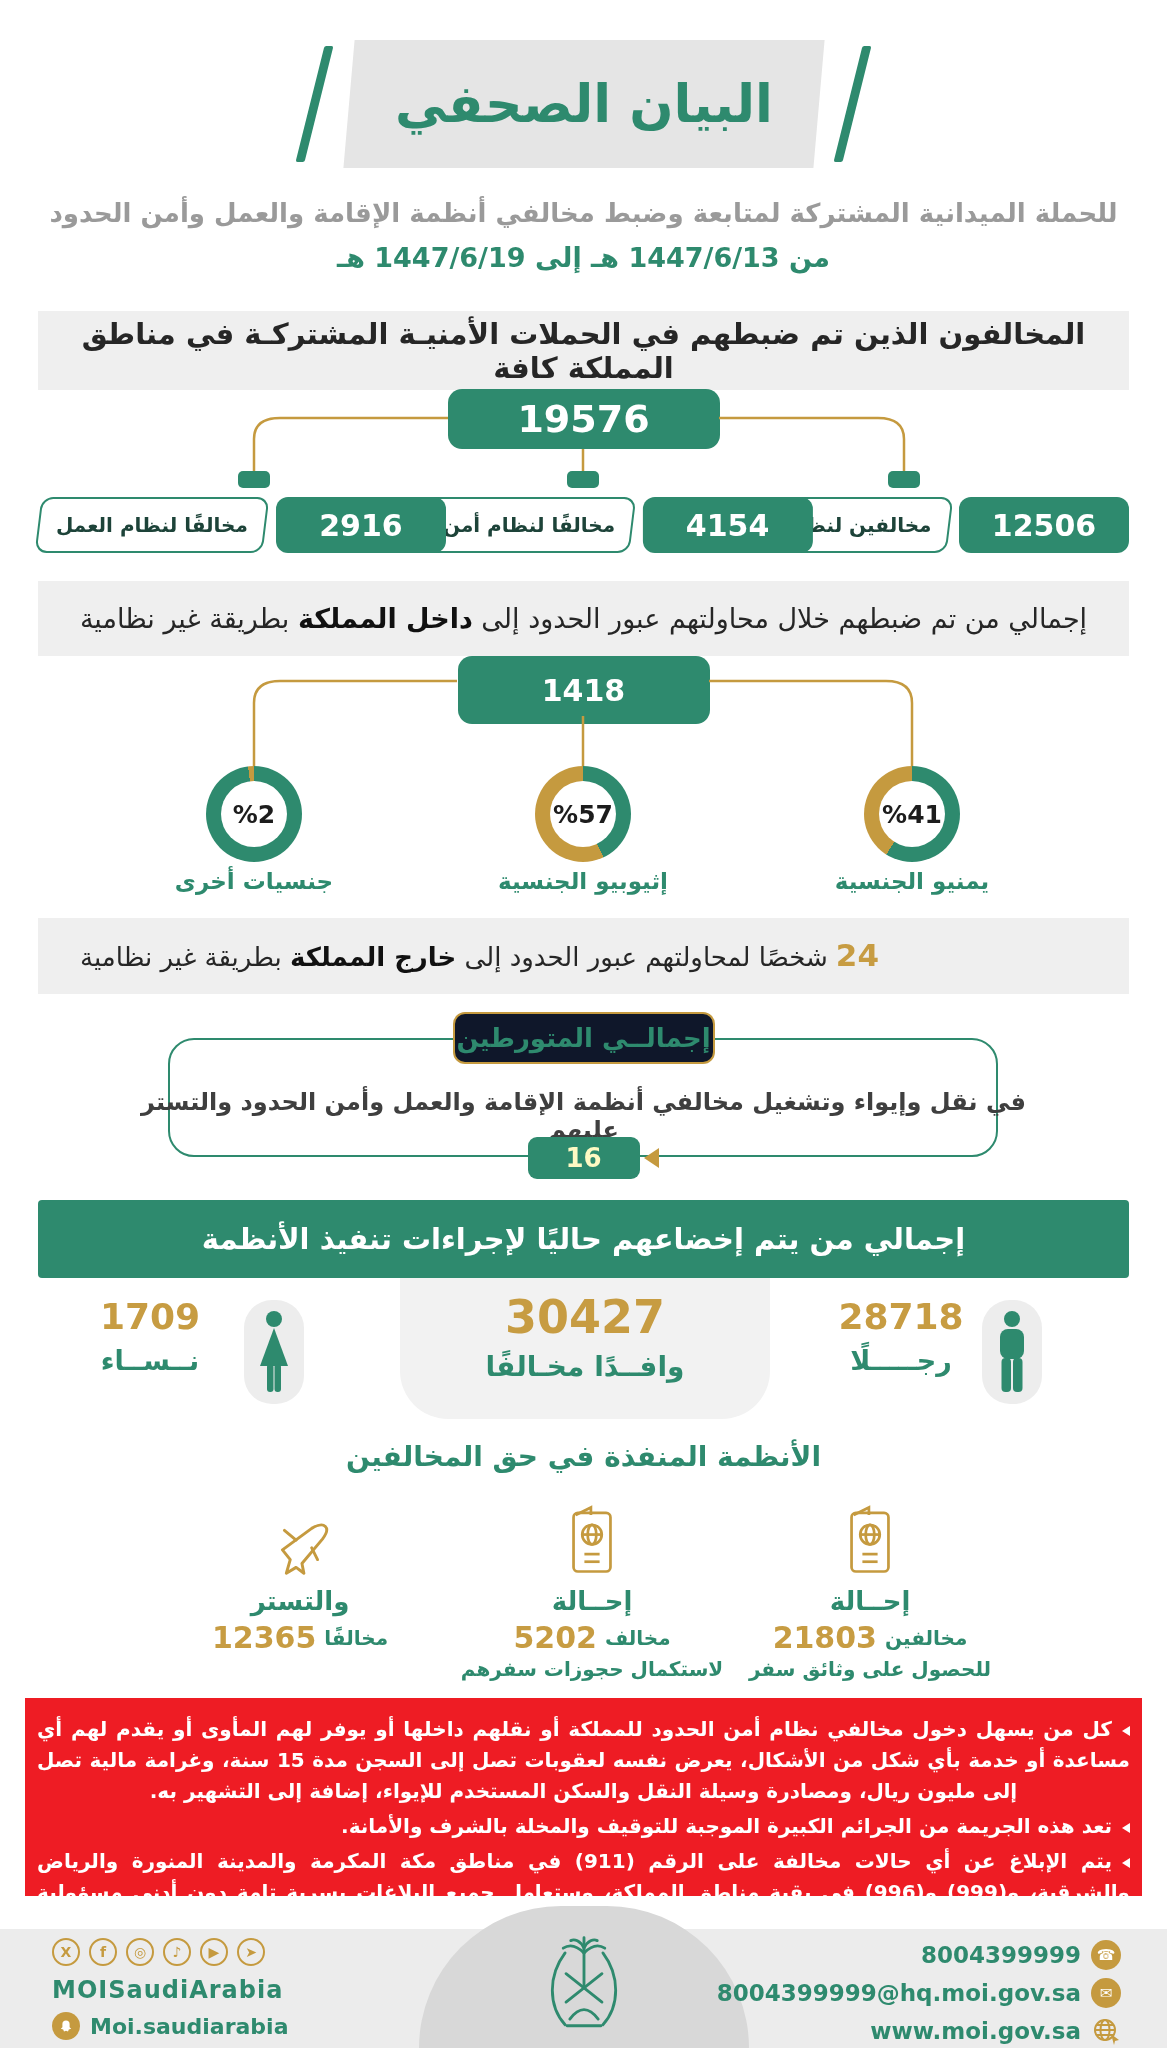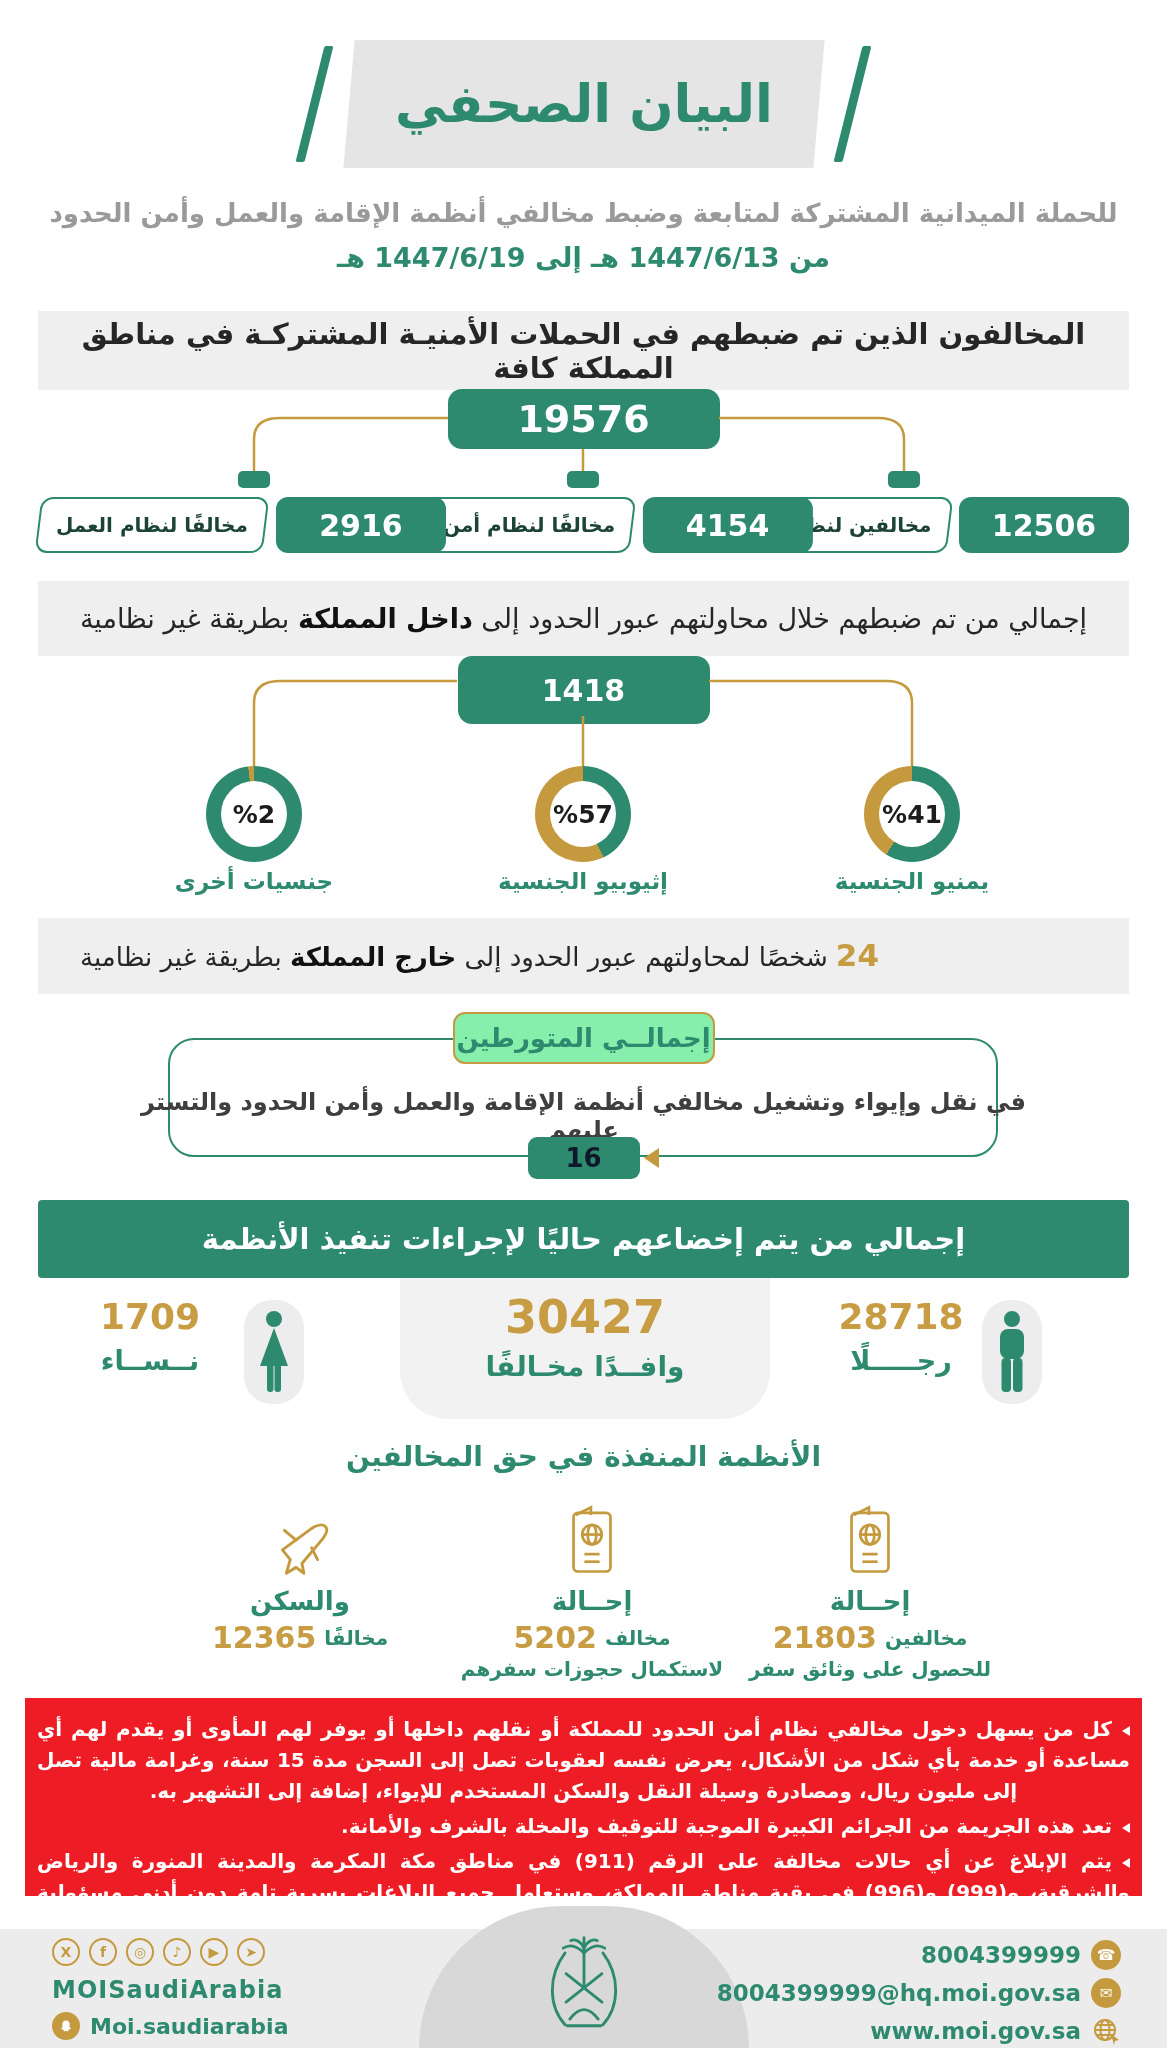--- a/index.html
+++ b/index.html
@@ -46,23 +46,23 @@
 
   
   .banner3{top:918px;height:76px;justify-content:flex-start;}
   .badge{position:absolute;top:0;bottom:0;left:0;width:218px;background:var(--green);color:#fff;font-size:30px;font-weight:bold;display:flex;align-items:center;justify-content:center;clip-path:polygon(0 0,100% 0,calc(100% - 26px) 100%,0 100%);}
   .b3text{position:absolute;right:250px;left:40px;text-align:right;font-size:26px;color:var(--dark);line-height:1.35;}
   .b3text .num24{color:var(--goldnum);font-weight:bold;font-size:31px;padding-left:8px;}
   .b3text b{font-weight:bold;color:#111;}
 
   
   .inv-outer{position:absolute;top:1038px;left:168px;right:169px;height:119px;border:2px solid var(--green);border-radius:26px;background:#fff;}
-  .inv-title{position:absolute;top:1012px;left:50%;transform:translateX(-50%);width:262px;height:52px;background:#86efac;border:2px solid var(--gold);border-radius:12px;display:flex;align-items:center;justify-content:center;font-size:26px;font-weight:bold;color:var(--green);z-index:2;}
+  .inv-title{position:absolute;top:1012px;left:50%;transform:translateX(-50%);width:262px;height:52px;background:#0f172a;border:2px solid var(--gold);border-radius:12px;display:flex;align-items:center;justify-content:center;font-size:26px;font-weight:bold;color:var(--green);z-index:2;}
   .inv-desc{position:absolute;top:1088px;left:120px;right:120px;text-align:center;font-size:24px;font-weight:bold;color:#3f3f3f;z-index:2;}
-  .inv-val{position:absolute;top:1137px;left:calc(50% - 56px);width:112px;height:42px;background:var(--green);border-radius:9px;color:#0f172a;font-size:26px;font-weight:bold;display:flex;align-items:center;justify-content:center;z-index:3;}
+  .inv-val{position:absolute;top:1137px;left:calc(50% - 56px);width:112px;height:42px;background:var(--green);border-radius:9px;color:#fef9c3;font-size:26px;font-weight:bold;display:flex;align-items:center;justify-content:center;z-index:3;}
   .inv-tri{position:absolute;top:1148px;left:calc(50% + 60px);width:0;height:0;border:10px solid transparent;border-right:15px solid var(--gold);border-left:0;z-index:3;}
 
   
   .proc-banner{position:absolute;top:1200px;left:38px;right:38px;height:78px;background:var(--green);border-radius:4px;display:flex;align-items:center;justify-content:center;color:#fff;font-size:29px;font-weight:bold;}
 
   
   .panel{position:absolute;top:1278px;left:400px;width:370px;height:141px;background:#f2f2f2;border-radius:0 0 48px 48px;text-align:center;}
   .panel .bignum{margin-top:12px;font-size:46px;font-weight:bold;color:var(--goldnum);}
   .panel .biglab{margin-top:6px;font-size:28px;font-weight:bold;color:var(--green);}
   .sgroup{position:absolute;top:1296px;text-align:center;}
@@ -261,21 +261,21 @@
     <div class="asub">لاستكمال حجوزات سفرهم</div>
   </div>
   <div class="acol" style="left:160px">
     <div class="ic">
       <svg width="78" height="70" viewBox="0 0 80 70" fill="none" stroke="#c59a3f" stroke-width="3" stroke-linecap="round" stroke-linejoin="round">
           <path d="M22 42 L52 20 Q62 14 66 18 Q70 22 63 31 L42 56 L44 66 L36 60 L26 66 L30 52 Z"></path>
           <path d="M36 32 L24 22"></path>
           <path d="M52 40 L58 52"></path>
         </svg>
     </div>
-    <div class="at">والسكن</div>
+    <div class="at">والتستر</div>
     <div class="vu">
         <span class="unit">مخالفًا</span>
         <span class="val">12365</span>
       </div>
   </div>
 
   <div class="warnbox">
     <p class="wj"><span class="tri"></span><span>كل من يسهل دخول مخالفي نظام أمن الحدود للمملكة أو نقلهم داخلها أو يوفر لهم المأوى أو يقدم لهم أي مساعدة أو خدمة بأي شكل من الأشكال، يعرض نفسه لعقوبات تصل إلى السجن مدة 15 سنة، وغرامة مالية تصل إلى مليون ريال، ومصادرة وسيلة النقل والسكن المستخدم للإيواء، إضافة إلى التشهير به.</span></p>
     <p class="wr"><span class="tri"></span><span>تعد هذه الجريمة من الجرائم الكبيرة الموجبة للتوقيف والمخلة بالشرف والأمانة.</span></p>
     <p class="wj"><span class="tri"></span><span>يتم الإبلاغ عن أي حالات مخالفة على الرقم (911) في مناطق مكة المكرمة والمدينة المنورة والرياض والشرقية، و(999) و(996) في بقية مناطق المملكة، وستعامل جميع البلاغات بسرية تامة دون أدنى مسؤولية على المبلّغ.</span></p>

